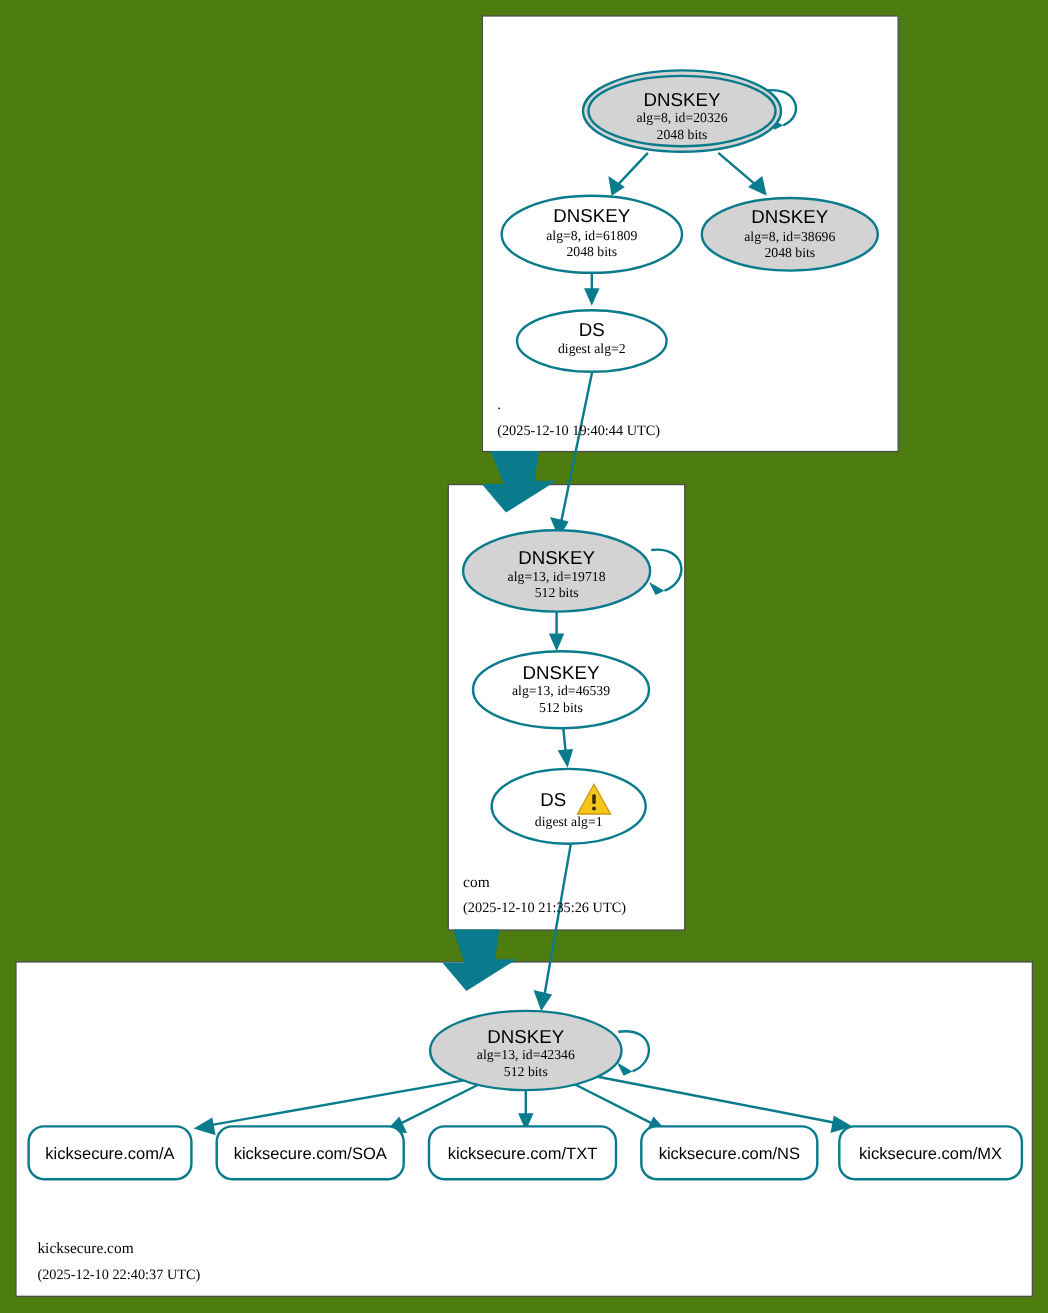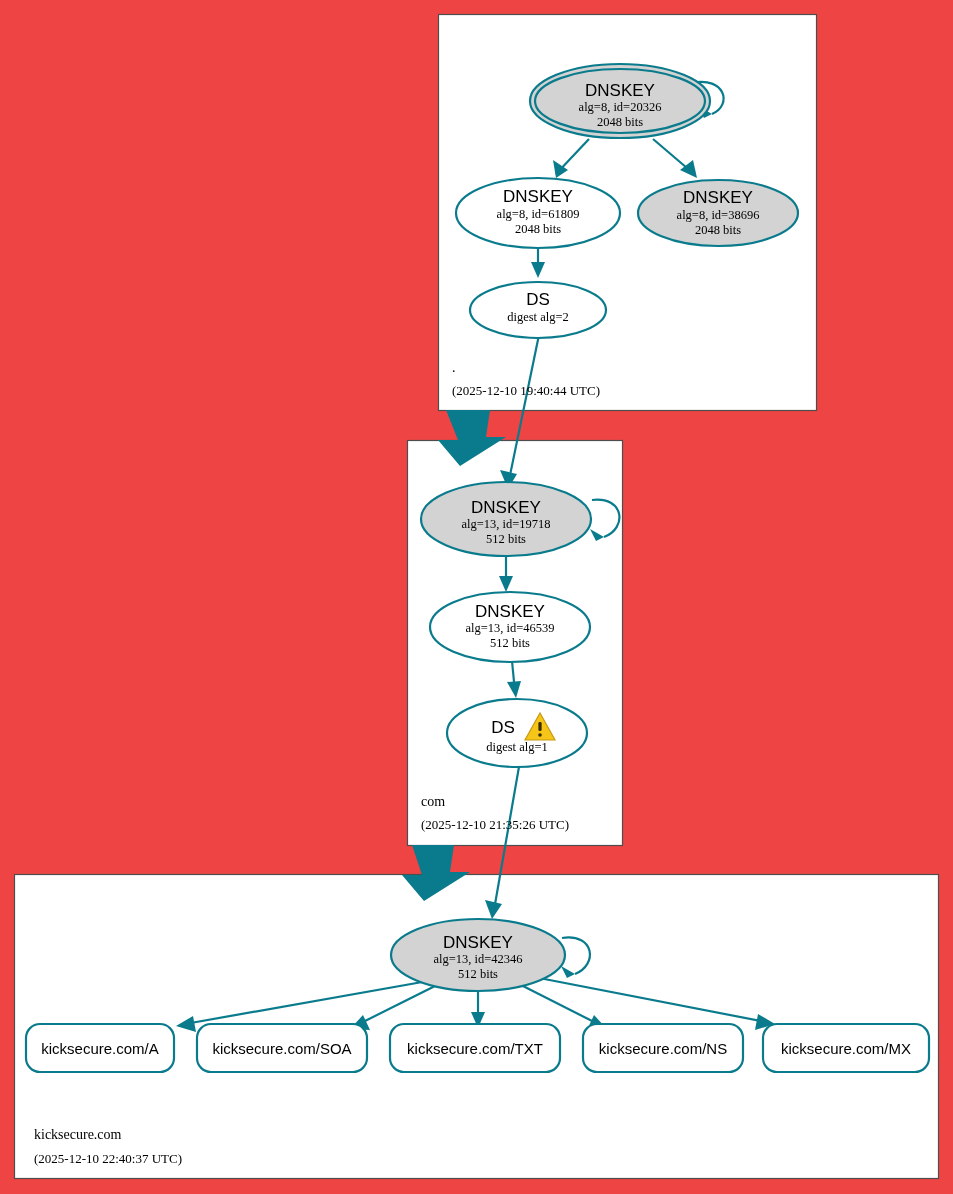--- a/index.html
+++ b/index.html
@@ -4,21 +4,21 @@
 <style>
   html, body {
     margin: 0;
     padding: 0;
     background: #ffffff;
   }
   #stage {
     position: relative;
     width: 953px;
     height: 1194px;
-    background: #ef4444;
+    background: #4d7c0f;
     font-family: "Liberation Sans", sans-serif;
     overflow: hidden;
   }
   #graph-svg {
     position: absolute;
     left: 0;
     top: 0;
     width: 953px;
     height: 1194px;
   }

